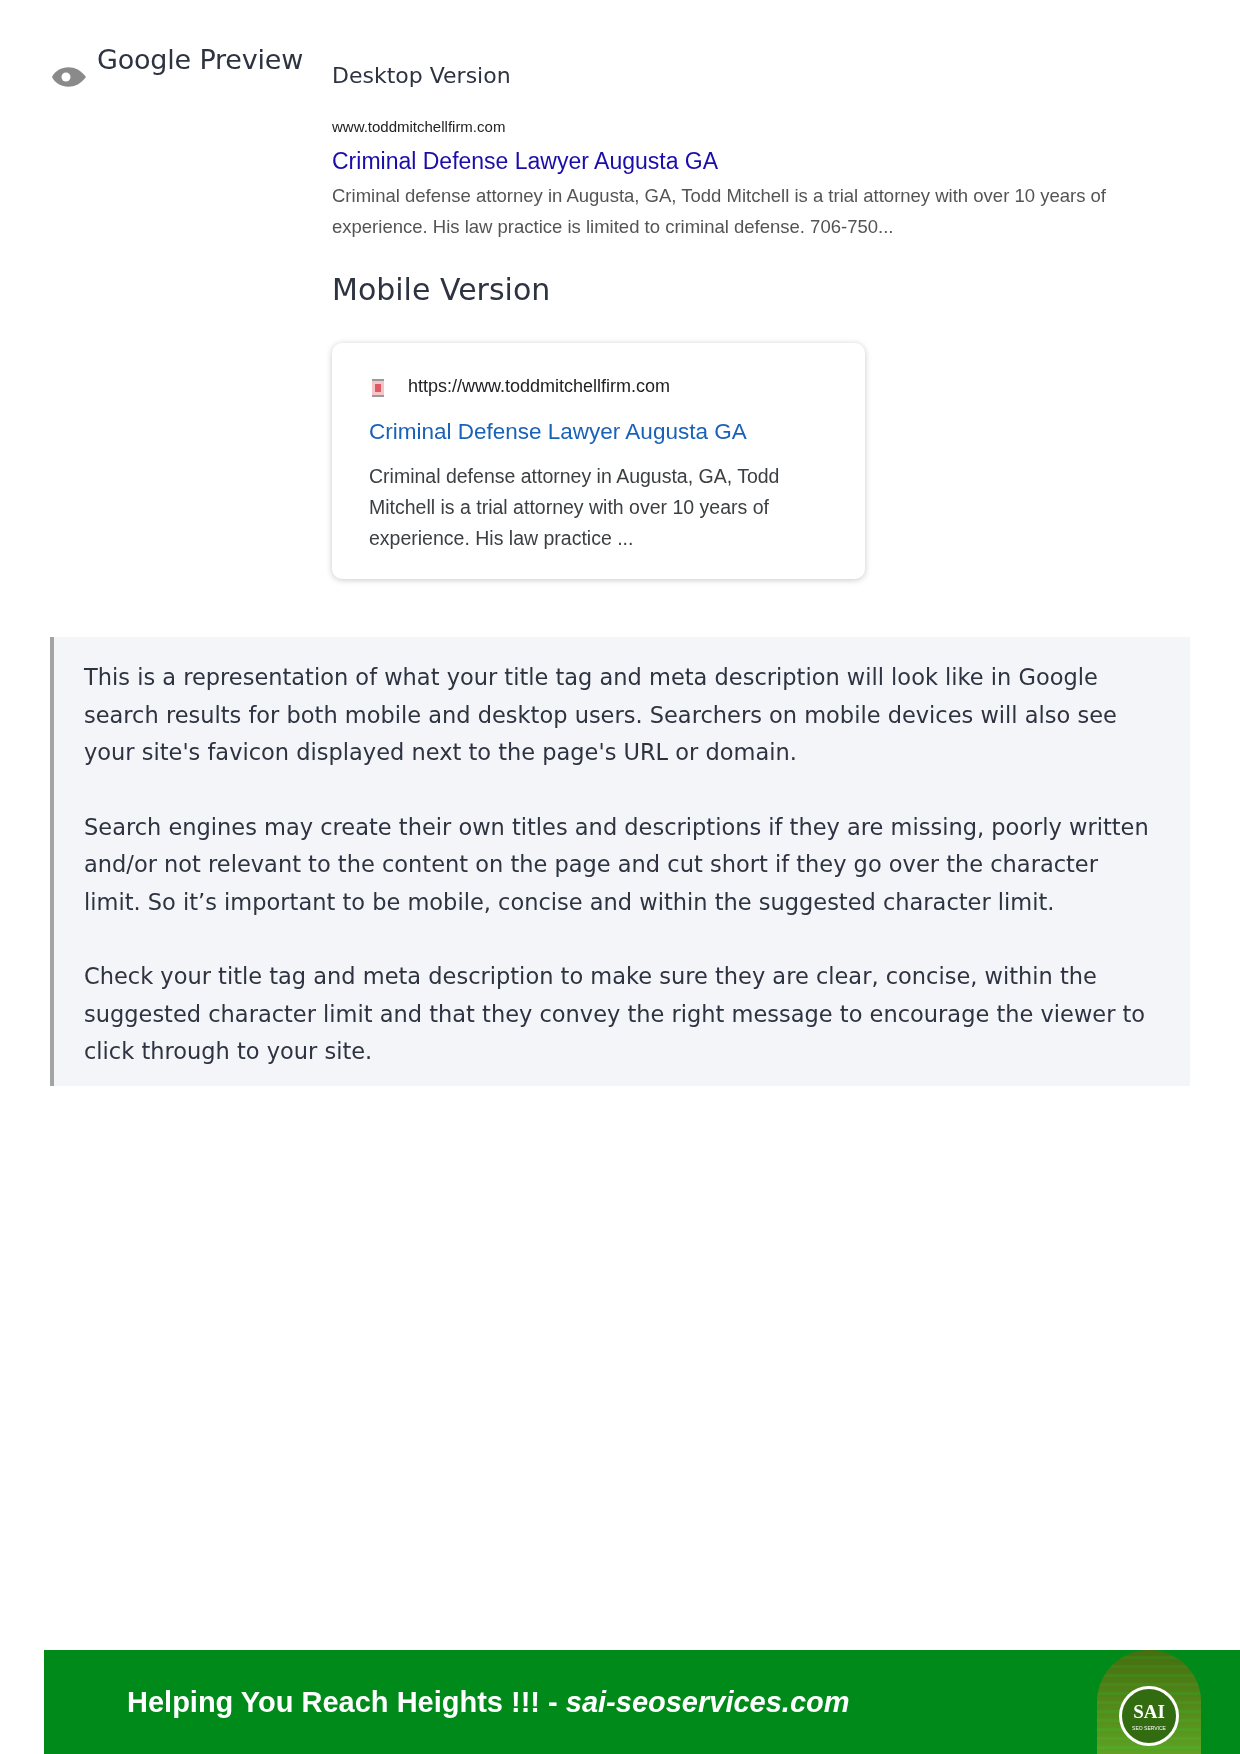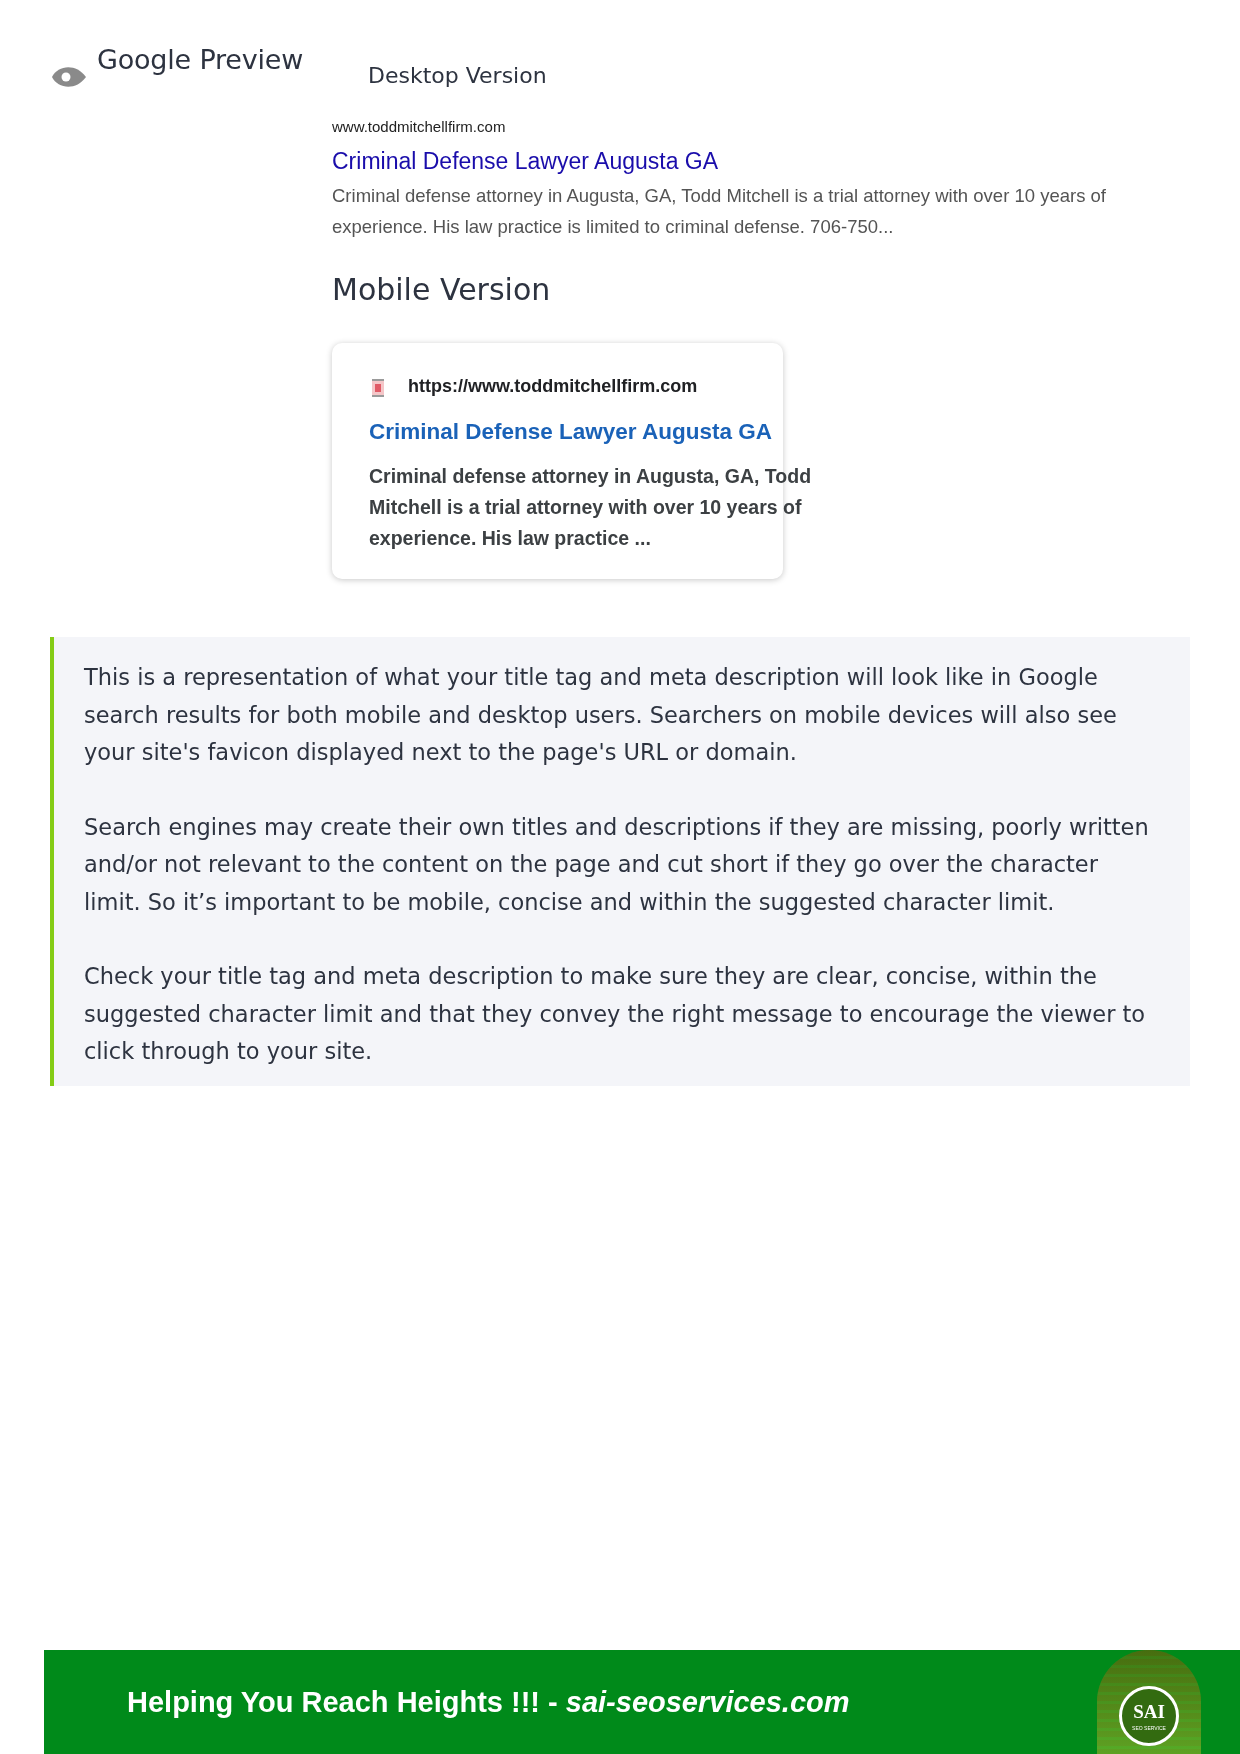--- a/index.html
+++ b/index.html
@@ -2,39 +2,38 @@
 <html><head>
 <meta charset="utf-8">
 <style>
   html, body { margin: 0; padding: 0; }
   body {
     width: 1240px; height: 1754px; position: relative; background: #ffffff;
     font-family: "DejaVu Sans", sans-serif; color: #2d3340; overflow: hidden;
   }
   .eye-icon { position: absolute; left: 50px; top: 63px; width: 38px; height: 28px; }
   .section-title { position: absolute; left: 97px; top: 44px; font-size: 27px; color: #2d3340; letter-spacing: -0.2px; }
-  .desk-label { position: absolute; left: 332px; top: 63px; font-size: 22px; color: #2d3340; margin-left: 36px; }
+  .desk-label { position: absolute; left: 332px; top: 63px; font-size: 22px; color: #2d3340; }
   .desk-url { position: absolute; left: 332px; top: 118px; font-family: "Liberation Sans", sans-serif; font-size: 15px; color: #222; }
   .desk-title { position: absolute; left: 332px; top: 148px; font-family: "Liberation Sans", sans-serif; font-size: 23px; color: #1a0dab; }
   .desk-desc { position: absolute; left: 332px; top: 180px; width: 870px; font-family: "Liberation Sans", sans-serif; font-size: 18.5px; line-height: 31px; color: #545454; }
   .mobile-label { position: absolute; left: 332px; top: 272px; font-size: 30px; color: #2d3340; }
   .mobile-card {
-    position: absolute; left: 332px; top: 343px; width: 451px; height: 236px;
+    position: absolute; left: 332px; top: 343px; width: 533px; height: 236px;
     background: #fff; border-radius: 10px;
     box-shadow: 0 1px 6px rgba(0,0,0,0.22);
-    font-weight: bold;
   }
   .favicon { position: absolute; left: 40px; top: 36px; width: 12px; height: 18px; background: #f4c6c8; border-top: 2px solid #9a9a9a; border-bottom: 2px solid #9a9a9a; box-sizing: border-box; }
   .favicon::after { content: ""; position: absolute; left: 3px; top: 3px; width: 6px; height: 8px; background: #e05a66; }
   .mob-url { position: absolute; left: 76px; top: 33px; font-family: "Liberation Sans", sans-serif; font-size: 18px; color: #202124; }
   .mob-title { position: absolute; left: 37px; top: 76px; font-family: "Liberation Sans", sans-serif; font-size: 22.5px; color: #1a62b8; }
   .mob-desc { position: absolute; left: 37px; top: 118px; width: 470px; font-family: "Liberation Sans", sans-serif; font-size: 19.5px; line-height: 31px; color: #3c4043; }
   .info-box {
     position: absolute; left: 50px; top: 637px; width: 1140px; height: 449px;
-    background: #f4f5f9; border-left: 4px solid #84cc16; box-sizing: border-box;
+    background: #f4f5f9; border-left: 4px solid #a3a3a3; box-sizing: border-box;
     padding: 22px 30px 0 30px;
   }
   .info-box p { margin: 0 0 37px 0; font-size: 22.5px; line-height: 37.5px; color: #2d3340; }
   .footer { position: absolute; left: 0; top: 1650px; width: 1240px; height: 104px; background: #008a1a; margin-left: 44px; }
   .footer-text { position: absolute; left: 83px; top: 36px; font-family: "Liberation Sans", sans-serif; font-weight: bold; font-size: 29px; color: #fff; }
   .footer-text em { font-style: italic; }
   .logo { position: absolute; left: 1053px; top: 0px; width: 104px; height: 124px; border-radius: 52px 52px 0 0; overflow: hidden;
     background: repeating-linear-gradient(to bottom, #4e7a12 0px, #4e7a12 6px, #3f8e1a 6px, #3f8e1a 9px);
   }
   .logo-grad { position: absolute; inset: 0; background: linear-gradient(to bottom, rgba(60,90,10,0.4), rgba(120,220,60,0.5)); }

